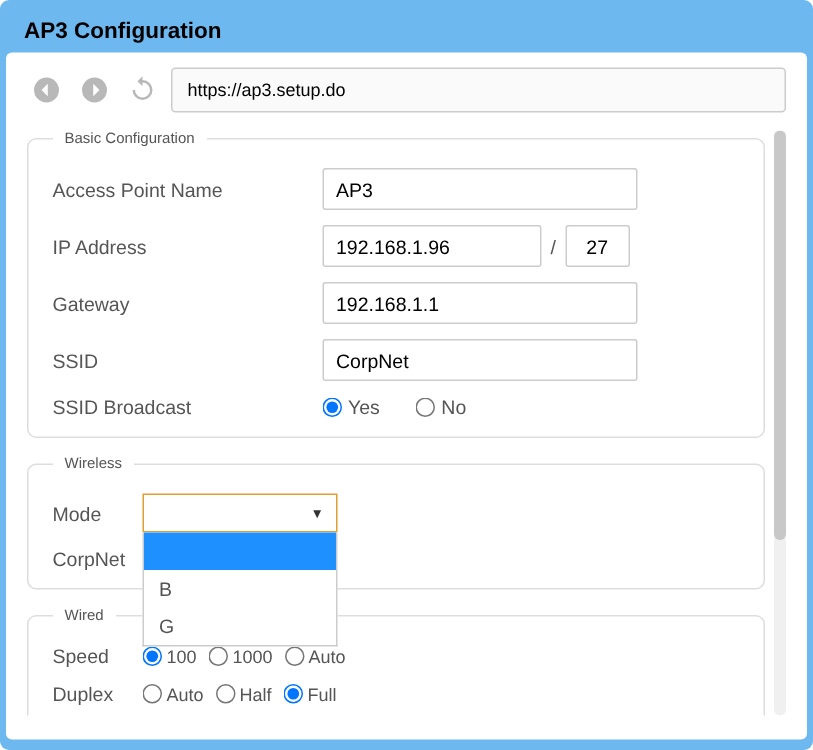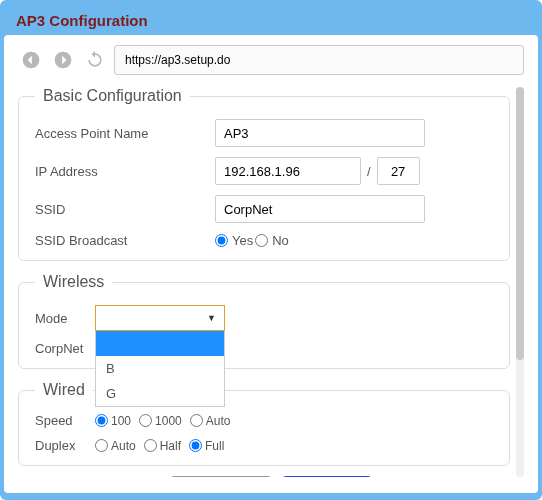--- a/index.html
+++ b/index.html
@@ -1,37 +1,37 @@
 <!DOCTYPE html>
 <html><head>
 <meta charset="utf-8">
 <style>
 * { box-sizing: border-box; margin: 0; padding: 0; font-family: Arial, sans-serif; }
 body { background: #fff; }
 .window { width: 542px; height: 500px; background: #6eb8f0; border-radius: 6px; padding: 4px; position: relative; }
-.title-bar { color: #7f1d1d; font-weight: bold; font-size: 15px; padding: 8px 12px 6px 12px; }
+.title-bar { color: #000000; font-weight: bold; font-size: 15px; padding: 8px 12px 6px 12px; }
 .inner { background: #fff; border-radius: 4px; height: calc(100% - 34px); padding: 10px 14px 10px 14px; position: relative; overflow: hidden; }
 .nav-row { display: flex; align-items: center; gap: 6px; margin-bottom: 12px; }
 .nav-btn { width: 26px; height: 26px; display: flex; align-items: center; justify-content: center; cursor: pointer; color: #b8b8b8; }
 .nav-btn svg { width: 20px; height: 20px; fill: #b8b8b8; }
 .url-input { flex: 1; height: 30px; border: 1px solid #ccc; border-radius: 3px; padding: 0 10px; font-size: 12px; background: #fafafa; }
 .content { position: relative; height: calc(100% - 48px); overflow: hidden; }
 .scrollbar { position: absolute; right: 0; top: 0; width: 8px; height: 100%; background: #f0f0f0; border-radius: 4px; }
 .scroll-thumb { position: absolute; right: 0; top: 0; width: 8px; height: 70%; background: #c8c8c8; border-radius: 4px; }
 fieldset { border: 1px solid #ddd; border-radius: 6px; padding: 14px 16px 12px 16px; margin-bottom: 12px; }
-legend { padding: 0 8px; font-size: 16px; color: #555; }
+legend { padding: 0 8px; font-size: 10px; color: #555; }
 .form-row { display: flex; align-items: center; margin-bottom: 10px; font-size: 13px; color: #555; }
 .form-row:last-child { margin-bottom: 0; }
 .lbl { width: 180px; flex-shrink: 0; }
 .txt-input { height: 28px; border: 1px solid #ccc; border-radius: 2px; padding: 0 8px; font-size: 13px; background: #fff; }
 .txt-input.w1 { width: 210px; }
 .txt-input.w2 { width: 146px; }
 .txt-input.w3 { width: 43px; text-align: center; }
 .slash { margin: 0 6px; color: #555; }
-.radio-group { display: flex; gap: 2px; align-items: center; }
+.radio-group { display: flex; gap: 24px; align-items: center; }
 .radio-item { display: flex; align-items: center; gap: 4px; font-size: 13px; color: #555; }
 .radio-item input { margin: 0; }
 .two-col { display: flex; gap: 12px; margin-bottom: 10px; position: relative; flex-direction: column; }
 .two-col fieldset { flex: 1; margin-bottom: 0; }
 .two-col .lbl { width: 60px; }
 .small-radio { display: flex; gap: 8px; align-items: flex-end; flex-wrap: nowrap; font-size: 12px; }
 .small-radio .radio-item { gap: 3px; font-size: 12px; }
 .dropdown-box { position: relative; width: 130px; }
 .dropdown-btn { width: 100%; height: 26px; border: 1px solid #e0a030; background: #fff; display: flex; align-items: center; justify-content: flex-end; padding: 0 8px; cursor: pointer; }
 .dropdown-btn::after { content: "▼"; font-size: 9px; color: #333; }
@@ -77,20 +77,24 @@
         <legend>Basic Configuration</legend>
         <div class="form-row">
           <span class="lbl">Access Point Name</span>
           <input class="txt-input w1" type="text" value="AP3" style="">
         </div>
         <div class="form-row">
           <span class="lbl">IP Address</span>
           <input class="txt-input w2" type="text" value="192.168.1.96" style="">
           <span class="slash">/</span>
           <input class="txt-input w3" type="text" value="27" style="">
+        </div>
+        <div class="form-row">
+          <span class="lbl">Gateway</span>
+          <input class="txt-input w1" type="text" value="192.168.1.1" style="">
         </div>
         <div class="form-row">
           <span class="lbl">SSID</span>
           <input class="txt-input w1" type="text" value="CorpNet" style="">
         </div>
         <div class="form-row">
           <span class="lbl">SSID Broadcast</span>
           <div class="radio-group">
             <label class="radio-item">
                 <input type="radio" name="bc" checked="" style="">

